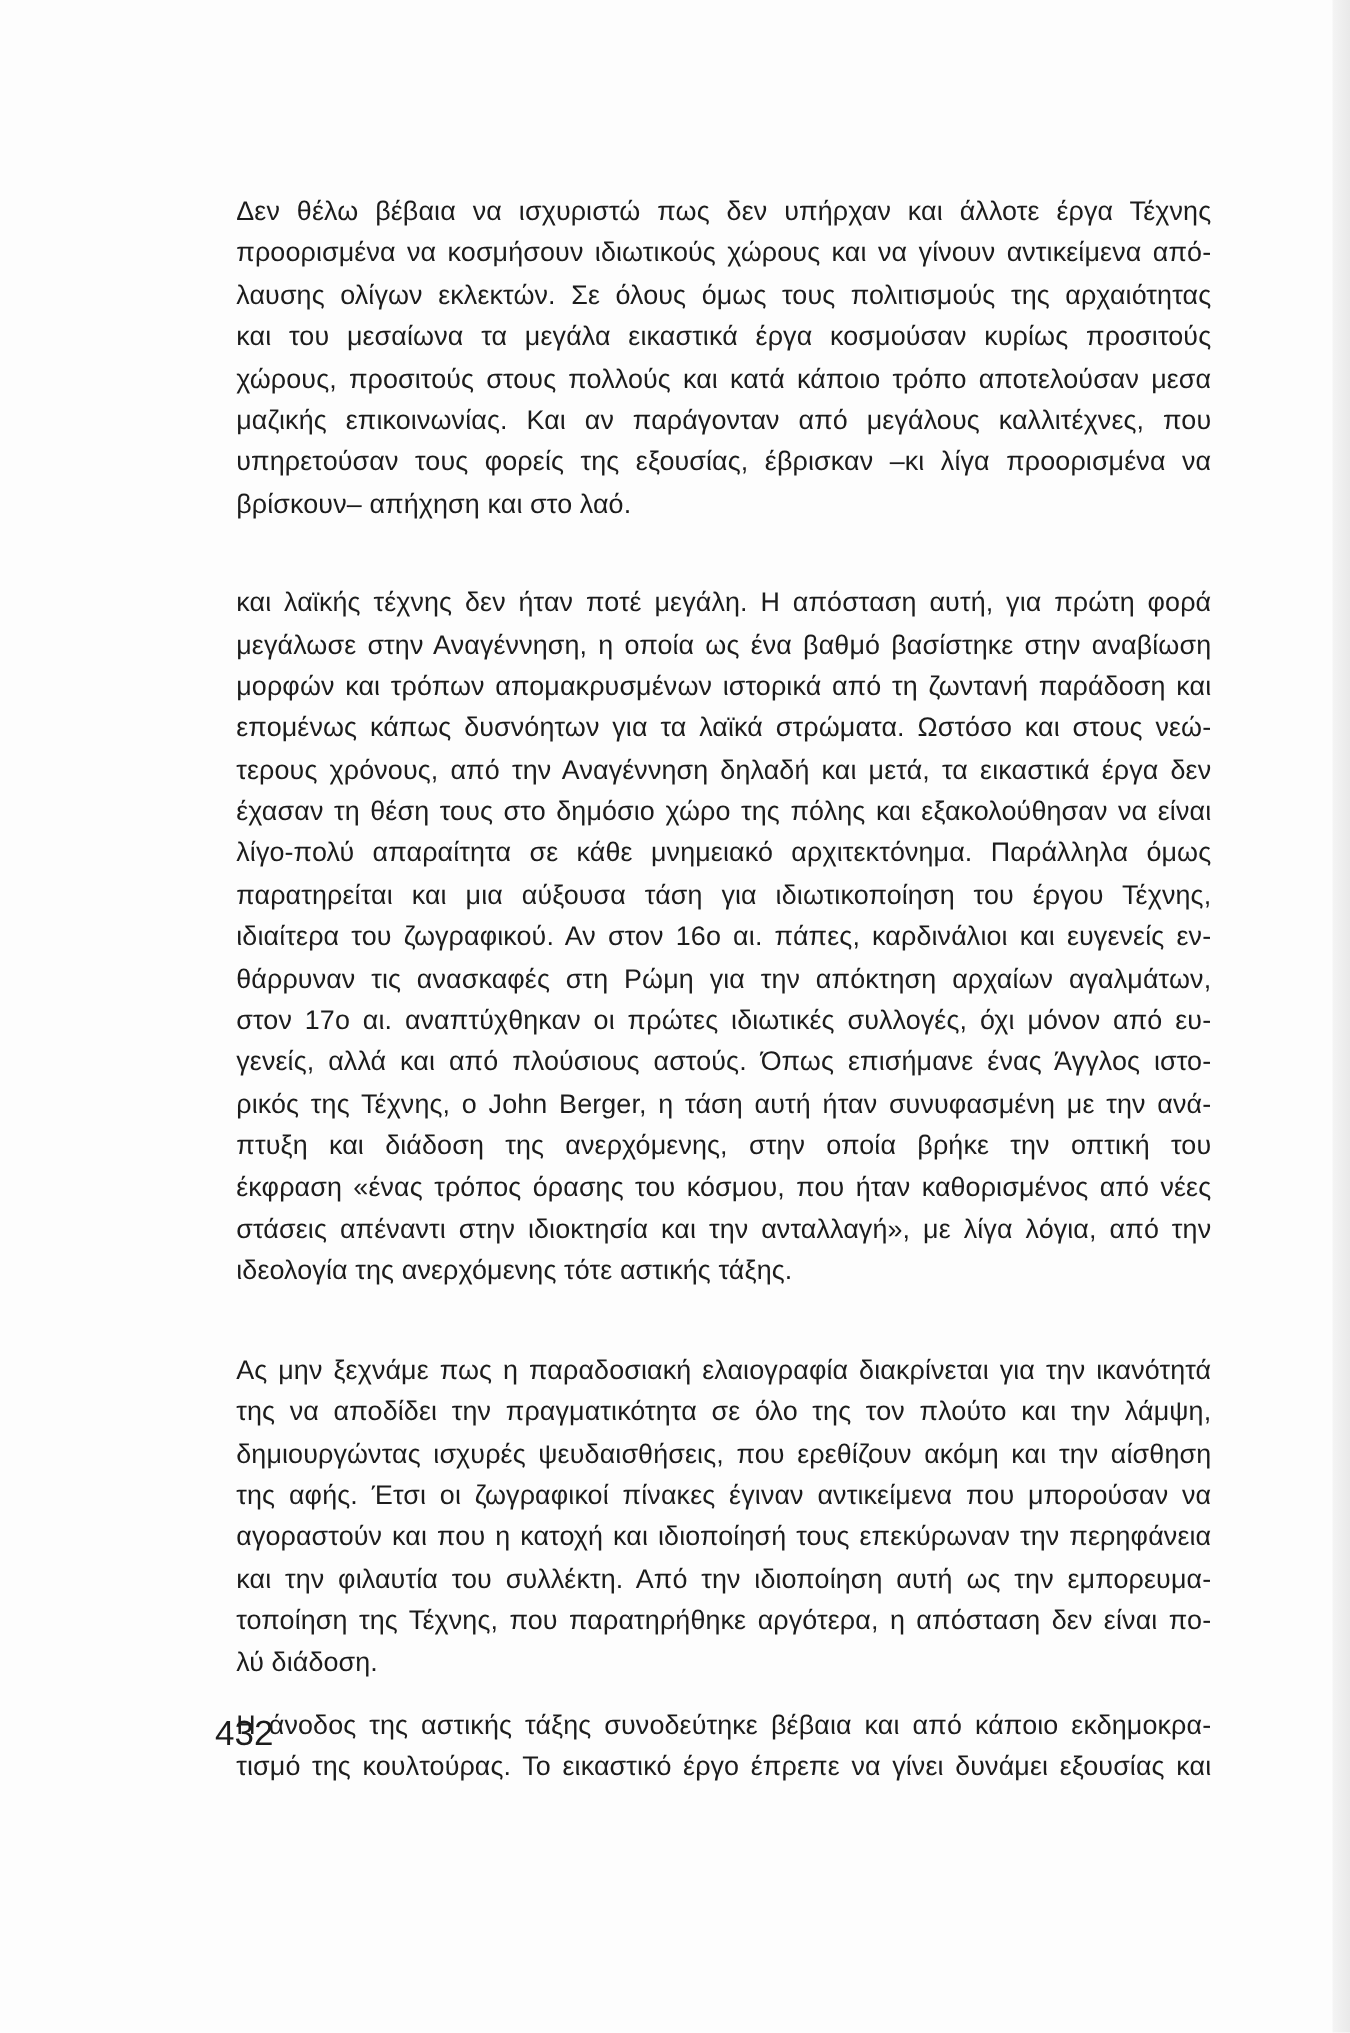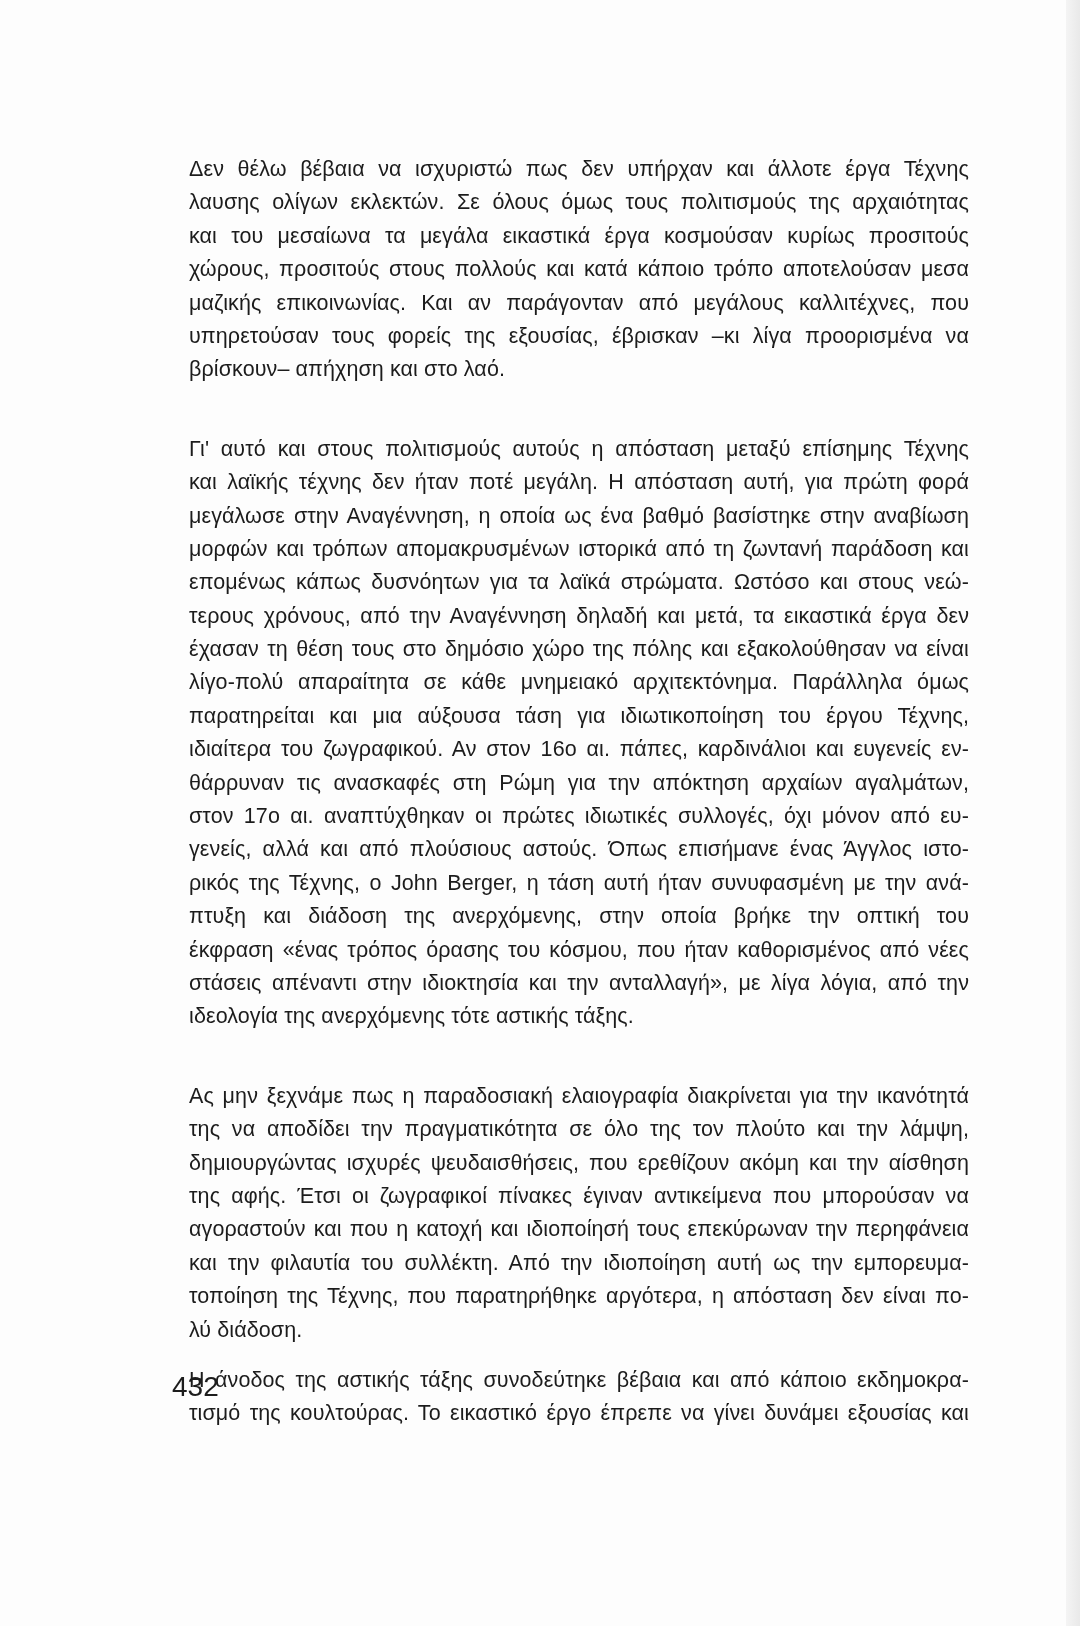--- a/index.html
+++ b/index.html
@@ -36,30 +36,30 @@
   }
 </style>
 </head>
 <body>
 
 <div class="edge"></div>
 
 <div class="page">
   <div class="para">
     <span class="line">Δεν θέλω βέβαια να ισχυριστώ πως δεν υπήρχαν και άλλοτε έργα Τέχνης</span>
+    <span class="line">προορισμένα να κοσμήσουν ιδιωτικούς χώρους και να γίνουν αντικείμενα από-</span>
     <span class="line">λαυσης ολίγων εκλεκτών. Σε όλους όμως τους πολιτισμούς της αρχαιότητας</span>
     <span class="line">και του μεσαίωνα τα μεγάλα εικαστικά έργα κοσμούσαν κυρίως προσιτούς</span>
     <span class="line">χώρους, προσιτούς στους πολλούς και κατά κάποιο τρόπο αποτελούσαν μεσα</span>
     <span class="line">μαζικής επικοινωνίας. Και αν παράγονταν από μεγάλους καλλιτέχνες, που</span>
     <span class="line">υπηρετούσαν τους φορείς της εξουσίας, έβρισκαν –κι λίγα προορισμένα να</span>
     <span class="line last">βρίσκουν– απήχηση και στο λαό.</span>
   </div>
   <div class="gap"></div>
   <div class="para">
-    <span class="line">Γι' αυτό και στους πολιτισμούς αυτούς η απόσταση μεταξύ επίσημης Τέχνης</span>
     <span class="line">και λαϊκής τέχνης δεν ήταν ποτέ μεγάλη. Η απόσταση αυτή, για πρώτη φορά</span>
     <span class="line">μεγάλωσε στην Αναγέννηση, η οποία ως ένα βαθμό βασίστηκε στην αναβίωση</span>
     <span class="line">μορφών και τρόπων απομακρυσμένων ιστορικά από τη ζωντανή παράδοση και</span>
     <span class="line">επομένως κάπως δυσνόητων για τα λαϊκά στρώματα. Ωστόσο και στους νεώ-</span>
     <span class="line">τερους χρόνους, από την Αναγέννηση δηλαδή και μετά, τα εικαστικά έργα δεν</span>
     <span class="line">έχασαν τη θέση τους στο δημόσιο χώρο της πόλης και εξακολούθησαν να είναι</span>
     <span class="line">λίγο-πολύ απαραίτητα σε κάθε μνημειακό αρχιτεκτόνημα. Παράλληλα όμως</span>
     <span class="line">παρατηρείται και μια αύξουσα τάση για ιδιωτικοποίηση του έργου Τέχνης,</span>
     <span class="line">ιδιαίτερα του ζωγραφικού. Αν στον 16ο αι. πάπες, καρδινάλιοι και ευγενείς εν-</span>
     <span class="line">θάρρυναν τις ανασκαφές στη Ρώμη για την απόκτηση αρχαίων αγαλμάτων,</span>

